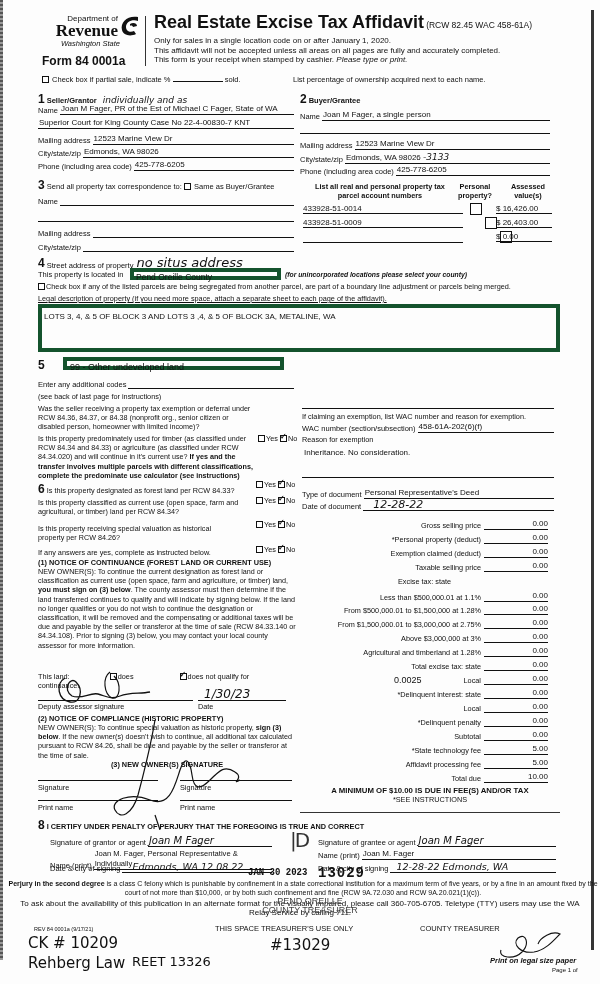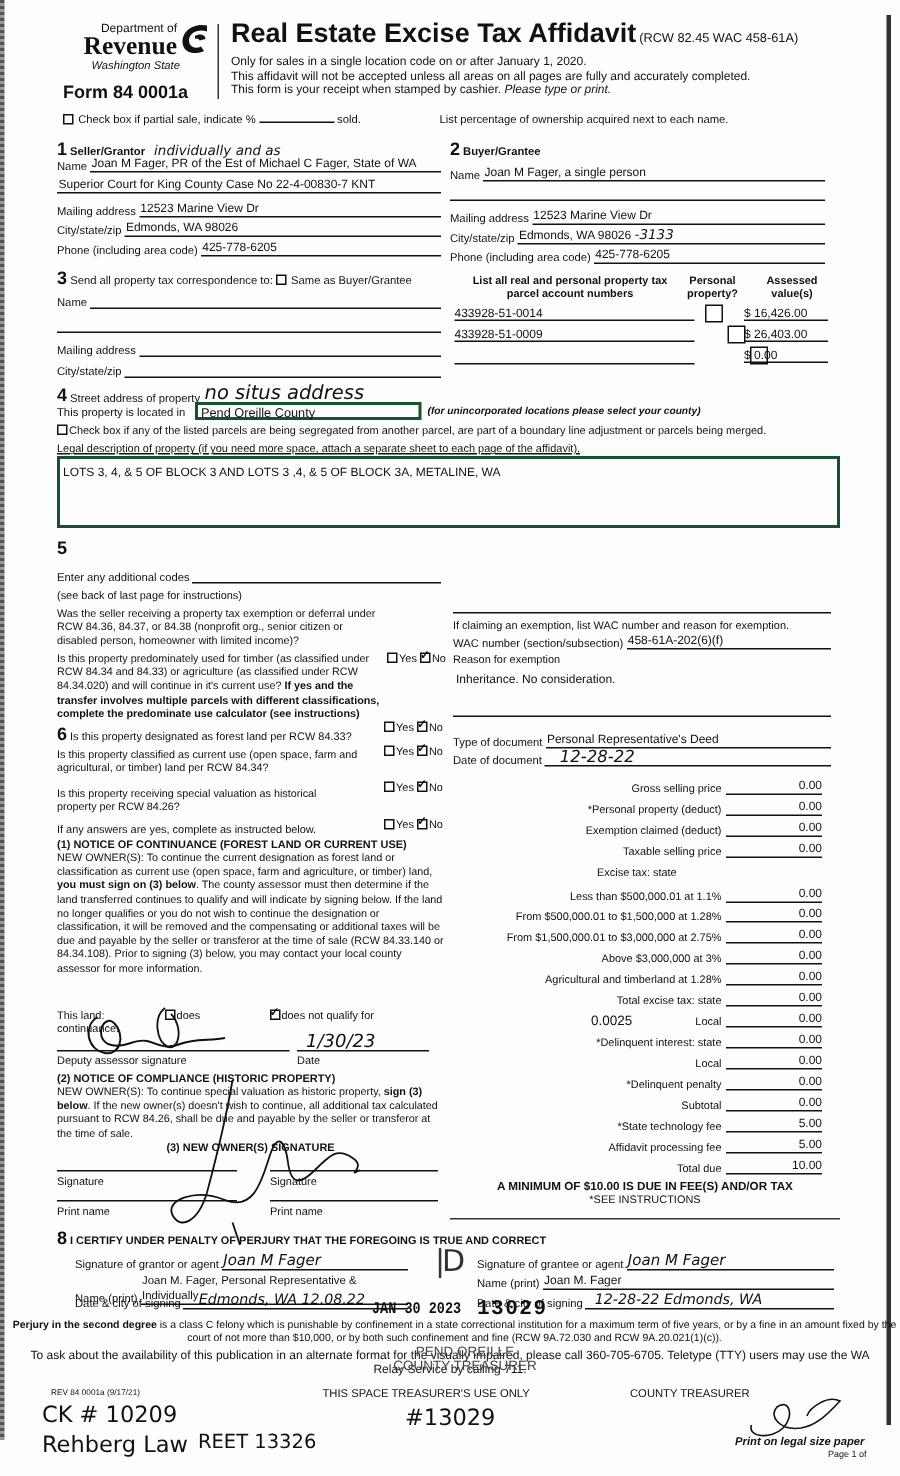--- a/index.html
+++ b/index.html
@@ -16,21 +16,21 @@
   .cb.checked::after { content: "✓"; position: absolute; left: -1px; top: -4px; font-size: 8px; font-weight: bold; }
   .cb.lg { width: 12px; height: 12px; }
   .b { font-weight: bold; }
   .secnum { font-size: 12px; font-weight: bold; }
   .lbl { font-size: 7.5px; }
   .row { position: absolute; display: flex; align-items: flex-end; }
   .row .fill { flex: 1; border-bottom: 1px solid #111; margin-left: 2px; font-size: 8px; line-height: 10px; padding-left: 1px; }
   .calc-row { position: absolute; left: 302px; width: 246px; display: flex; align-items: flex-end; height: 12px; }
   .calc-row .cl { flex: 1; text-align: right; font-size: 7.3px; padding-right: 1px; }
   .calc-row .cv { width: 64px; border-bottom: 1px solid #111; text-align: right; font-size: 8px; line-height: 10px; margin-left: 2px; }
-  .box { position: absolute; border: 2px solid #14532d; }
+  .box { position: absolute; border: 4px solid #14532d; }
   .yn { position: absolute; font-size: 7.3px; white-space: nowrap; margin-top: 12px; }
   .para { position: absolute; font-size: 7.2px; line-height: 9.2px; }
 </style>
 </head>
 <body>
 
 <div class="page">
   <div class="edge-l"></div>
   <div class="edge-r"></div>
 
@@ -166,20 +166,21 @@
   <div class="box typed" style="left:130px;top:268px;width:151px;height:12px;padding-left:2px;line-height:11px;font-size:8.5px;">Pend Oreille County</div>
   <div class="abs b" style="left:285px;top:271px;font-size:6.8px;font-style:italic;">(for unincorporated locations please select your county)</div>
   <div class="abs" style="left:38px;top:294px;font-size:7.3px;white-space:nowrap;text-decoration:underline;">Legal description of property (if you need more space, attach a separate sheet to each page of the affidavit).</div>
   <div class="abs" style="left:38px;top:282px;font-size:7.3px;white-space:nowrap;">
     <span class="cb"></span><span>Check box if any of the listed parcels are being segregated from another parcel, are part of a boundary line adjustment or parcels being merged.</span>
   </div>
   <div class="box" style="left:38px;top:304px;width:522px;height:48px;padding:4px 2px;font-size:8px;">LOTS 3, 4, &amp; 5 OF BLOCK 3 AND LOTS 3 ,4, &amp; 5 OF BLOCK 3A, METALINE, WA</div>
 
   
   <div class="abs secnum" style="left:38px;top:358px;">5</div>
+  <div class="box typed" style="left:63px;top:357px;width:221px;height:13px;padding-left:3px;font-size:9px;line-height:12px;">99 - Other undeveloped land</div>
   <div class="row" style="left:38px;top:380px;width:256px;">
     <span class="lbl">Enter any additional codes</span>
     <span class="fill" style="height:9px;"></span>
   </div>
   <div class="abs" style="left:38px;top:392px;font-size:7.3px;">(see back of last page for instructions)</div>
   <div class="para" style="left:38px;top:404px;width:218px;">Was the seller receiving a property tax exemption or deferral under RCW 84.36, 84.37, or 84.38 (nonprofit org., senior citizen or disabled person, homeowner with limited income)?</div>
   <div class="yn" style="left:258px;top:422px;">
     <span class="cb"></span><span>Yes</span>
     <span class="cb checked"></span><span>No</span>
   </div>

